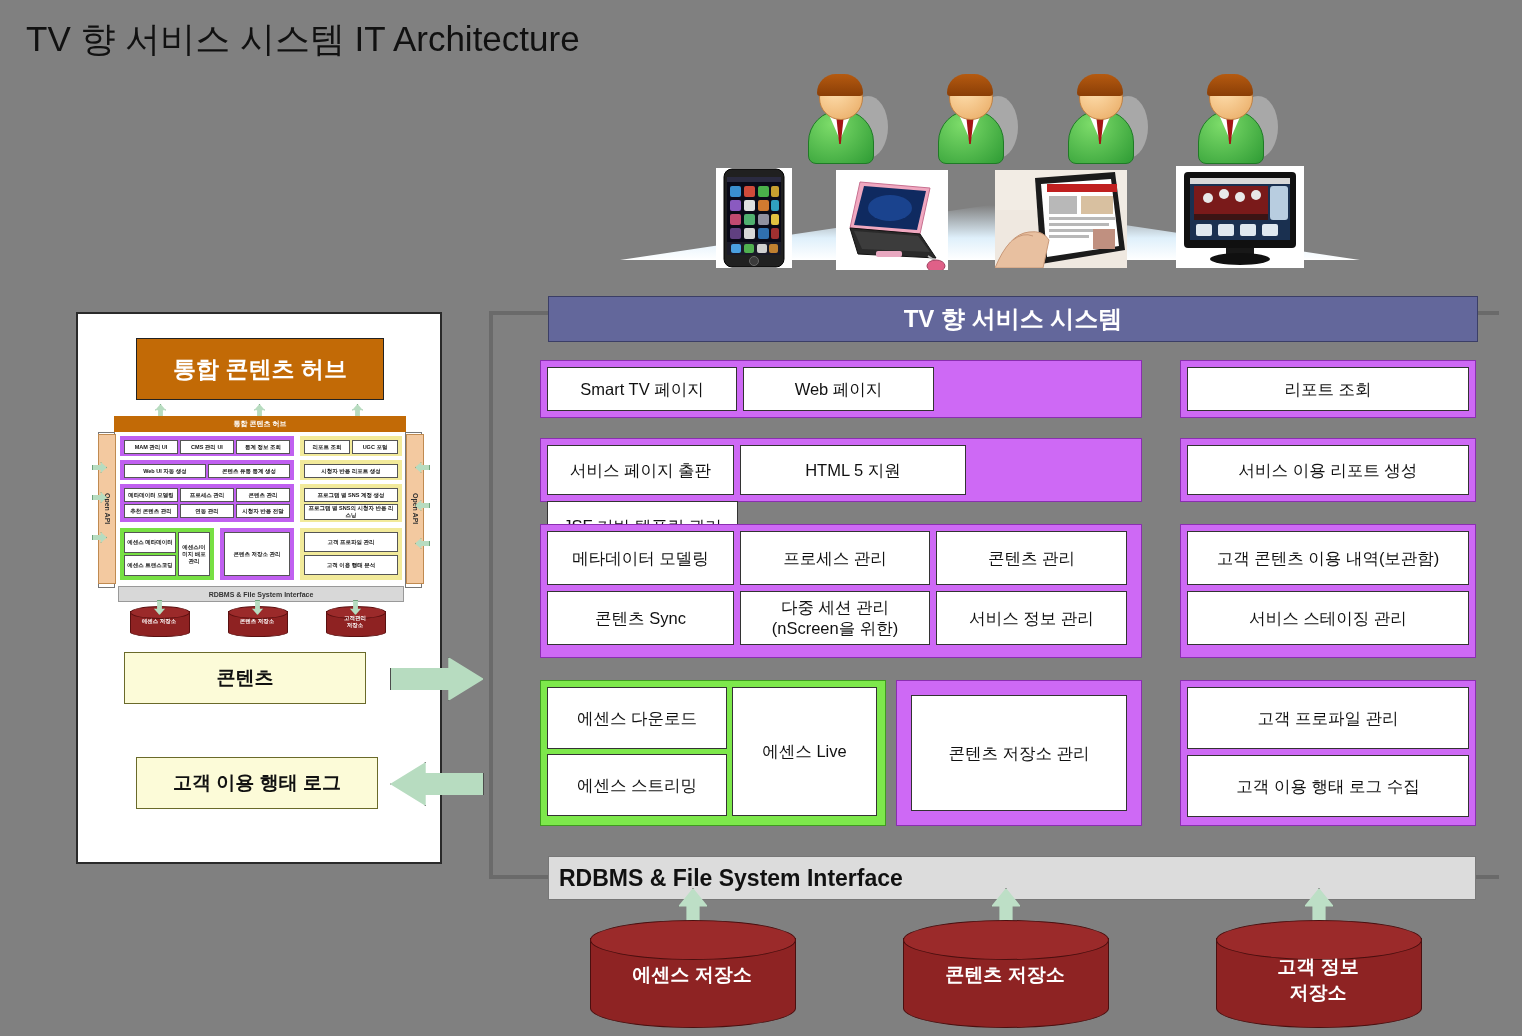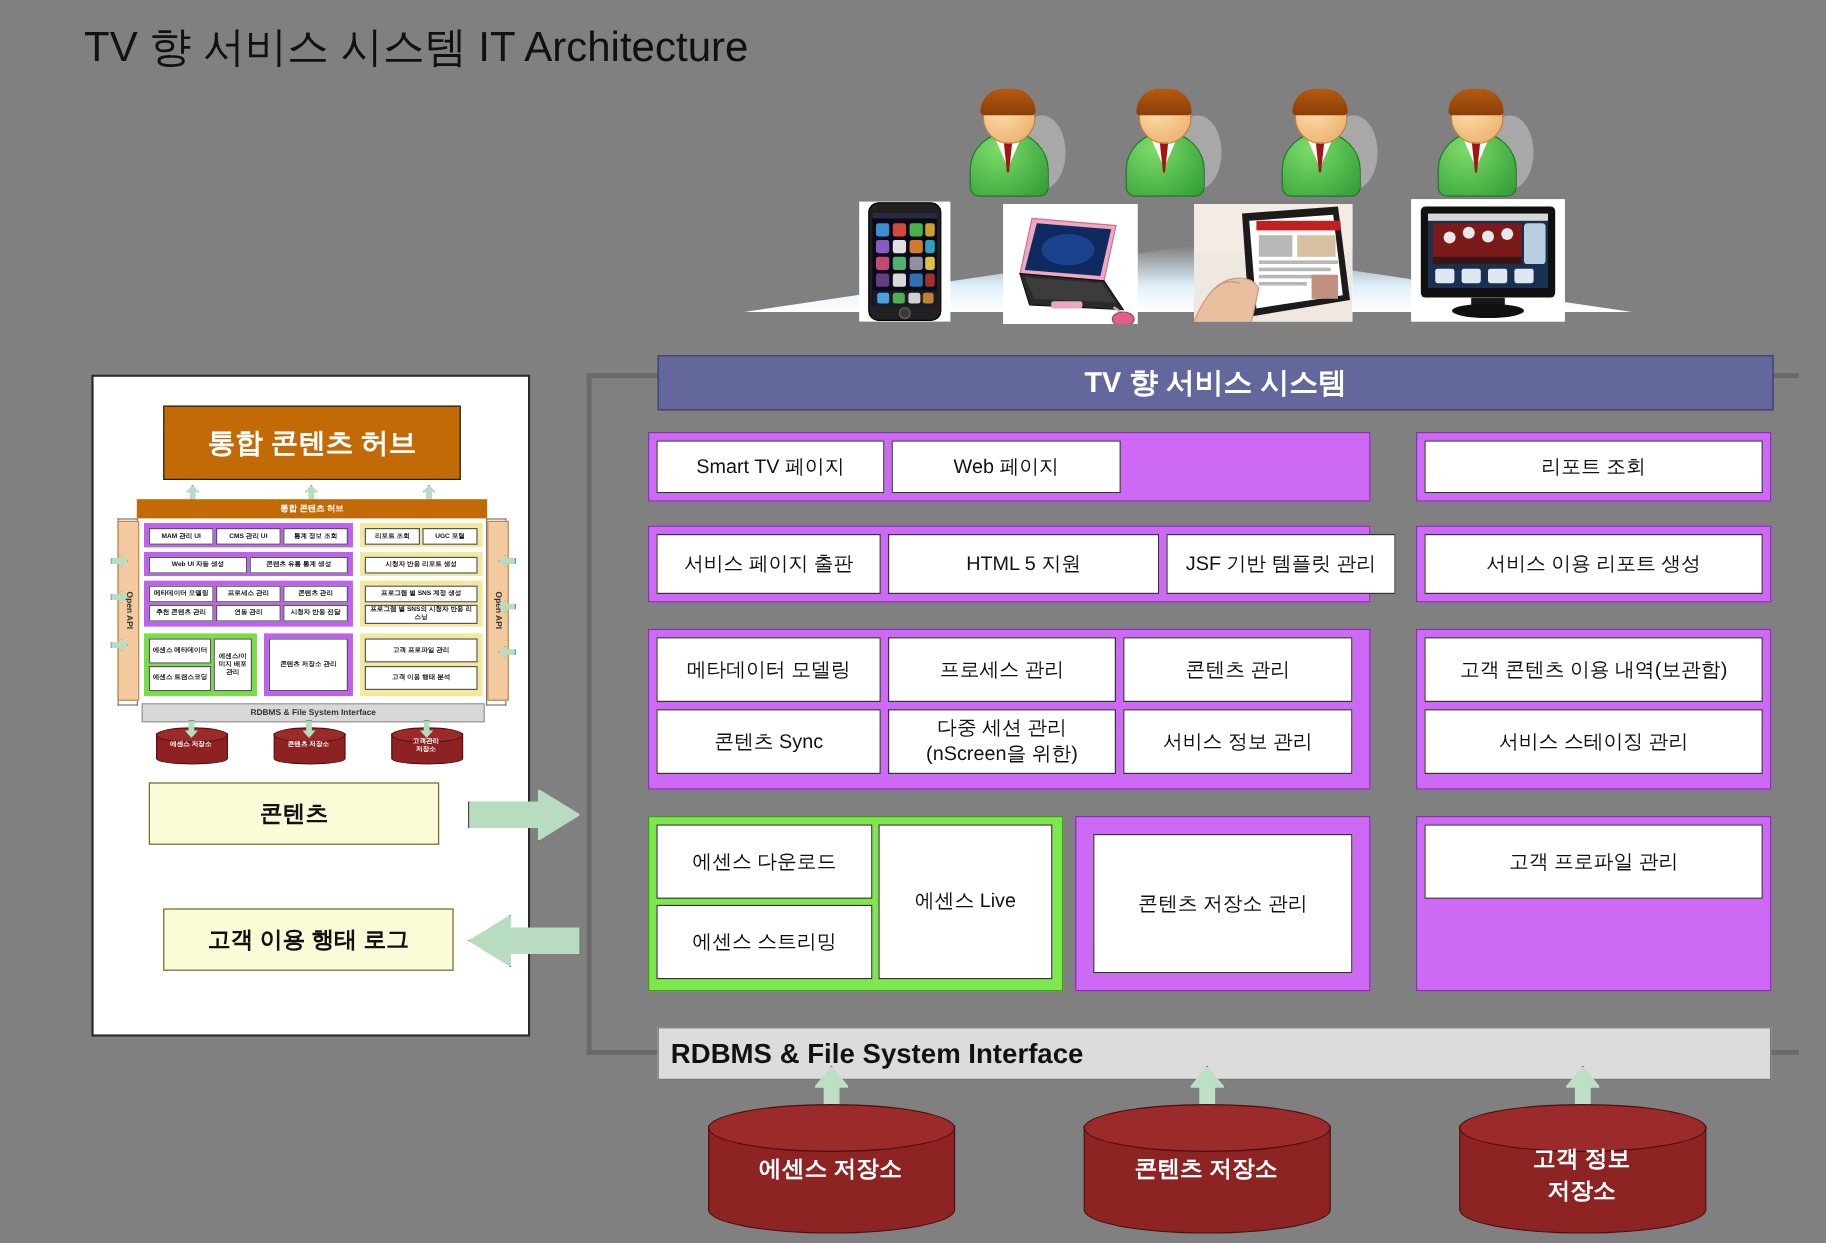--- a/index.html
+++ b/index.html
@@ -10,21 +10,20 @@
     position:relative;
     overflow:hidden;
   }
   .abs{position:absolute;}
 
   
   #page-title{
     left:26px;top:16px;
     font-size:35px;color:#111;letter-spacing:0px;
     white-space:nowrap;
-    margin-left:44px;
   }
 
   
   #audience{left:620px;top:60px;width:740px;height:220px;}
   .person{position:absolute;width:76px;height:90px;}
   .p-head{
     position:absolute;left:17px;top:2px;width:42px;height:42px;border-radius:50%;
     background:radial-gradient(circle at 35% 30%,#ffe0b0,#e8a860);
     border:1px solid #c08040;
   }
@@ -175,21 +174,21 @@
   }
 
   
   #g1{left:540px;top:360px;width:602px;height:58px;}
   #g1 .cell{height:44px;}
   #g1 .c1{width:187px;} #g1 .c2{width:190px;} #g1 .c3{width:191px;}
   #g2{left:1180px;top:360px;width:296px;height:58px;}
   #g2 .cell{width:100%;height:44px;}
 
   
-  #g3{left:540px;top:438px;width:602px;height:64px;flex-direction:column;}
+  #g3{left:540px;top:438px;width:602px;height:64px;}
   #g3 .cell{height:50px;}
   #g3 .c1{width:187px;} #g3 .c2{width:226px;} #g3 .c3{width:191px;}
   #g4{left:1180px;top:438px;width:296px;height:64px;}
   #g4 .cell{width:100%;height:50px;}
 
   
   #g5{left:540px;top:524px;width:602px;height:134px;}
   #g5 .cell{height:54px;}
   #g5 .c1{width:187px;} #g5 .c2{width:190px;} #g5 .c3{width:191px;}
   #g6{left:1180px;top:524px;width:296px;height:134px;}
@@ -522,20 +521,21 @@
   </div>
   <div class="colB">
     <div class="cell">에센스 Live</div>
   </div>
 </div>
 <div class="abs" id="g8">
   <div class="cell">콘텐츠 저장소 관리</div>
 </div>
 <div class="abs grp" id="g9">
   <div class="cell">고객 프로파일 관리</div>
+  <div class="cell">고객 이용 행태 로그 수집</div>
 </div>
 
 <div class="abs" id="rdbms-bar">RDBMS &amp; File System Interface</div>
 
 <div class="abs bigarr" style="left:678px;top:888px;"></div>
 <div class="abs bigarr" style="left:991px;top:888px;"></div>
 <div class="abs bigarr" style="left:1304px;top:888px;"></div>
 
 <div class="abs bigcyl" style="left:590px;">
   <div class="bc-body"></div>

